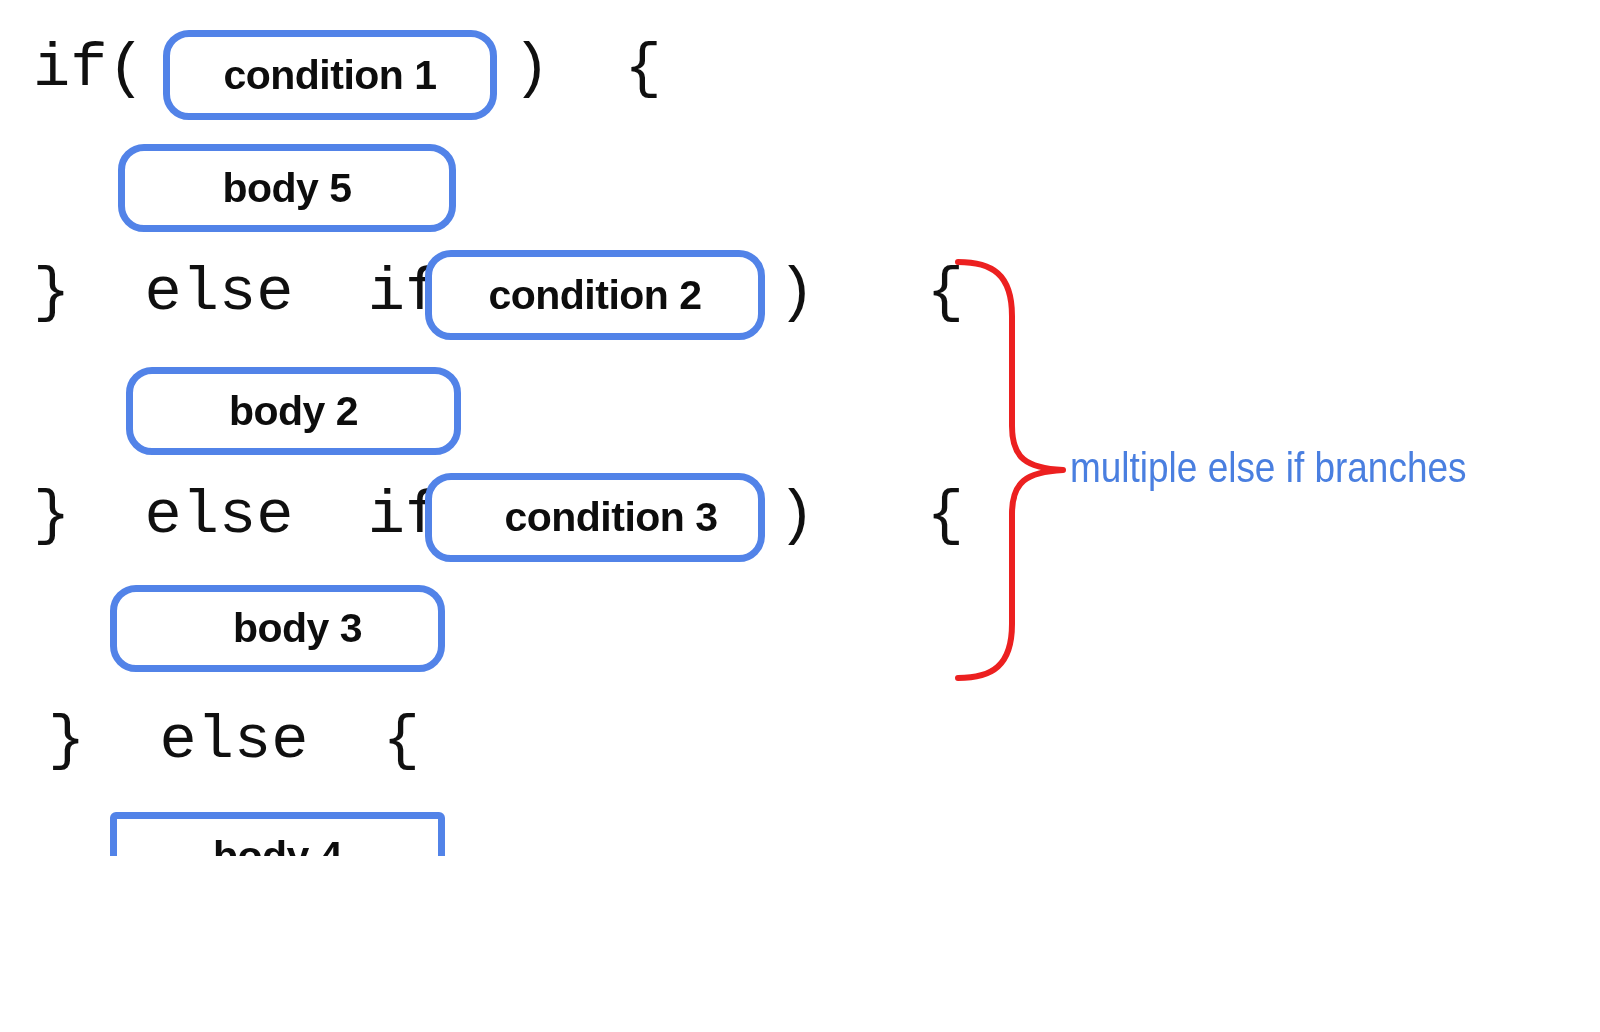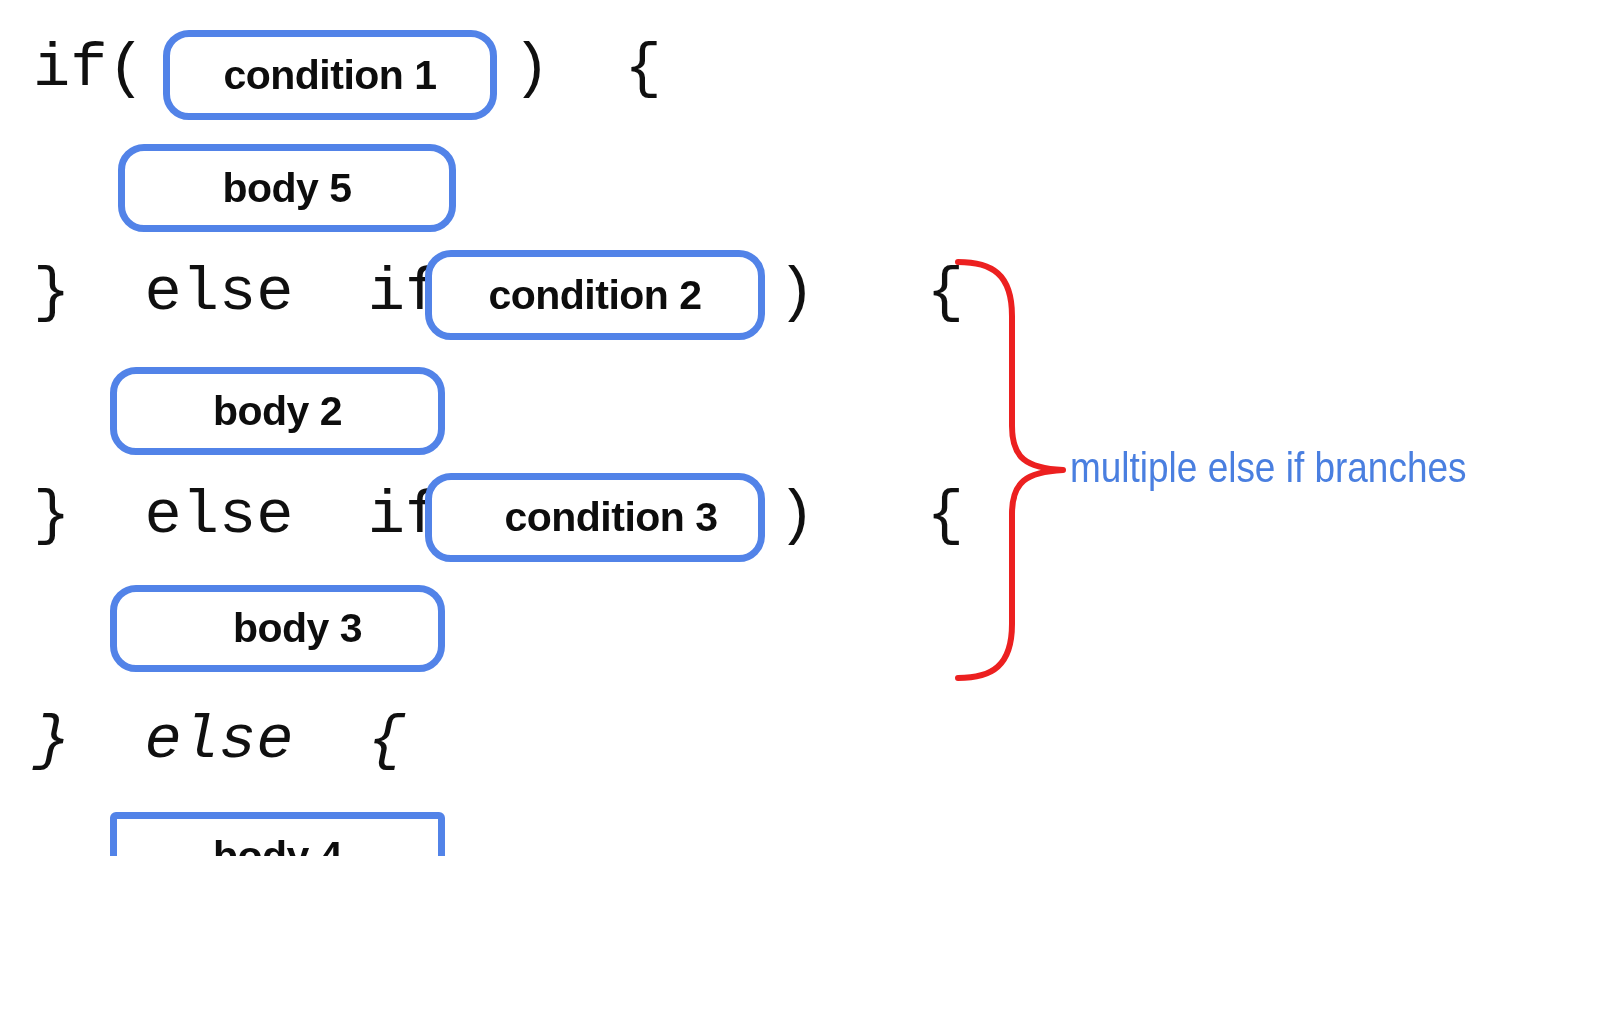--- a/index.html
+++ b/index.html
@@ -75,35 +75,35 @@
 
 <div id="canvas">
 
   <div id="code-layer">
       <div class="code" style="left: 33px; top: 38px;">if(</div>
       <div class="code" style="left: 513px; top: 38px;">)  {</div>
       <div class="code" style="left: 33px; top: 262px;">}  else  if(</div>
       <div class="code" style="left: 778px; top: 262px;">)   {</div>
       <div class="code" style="left: 33px; top: 485px;">}  else  if(</div>
       <div class="code" style="left: 778px; top: 485px;">)   {</div>
-      <div class="code" style="left: 33px; top: 710px; font-style: italic;">}  else  {</div>
+      <div class="code" style="left: 48px; top: 710px;">}  else  {</div>
       <div class="code" style="left: 33px; top: 935px;">}</div>
     </div>
 
   <div id="box-layer">
       <div class="box" style="left: 163px; top: 30px; width: 334px; height: 90px; border-color: rgb(82, 131, 232); text-align: right;">
         <span class="box-label">condition 1</span>
       </div>
       <div class="box" style="left: 118px; top: 144px; width: 338px; height: 88px; border-color: rgb(82, 131, 232);">
         <span class="box-label">body 5</span>
       </div>
       <div class="box" style="left: 425px; top: 250px; width: 340px; height: 90px; border-color: rgb(82, 131, 232);">
         <span class="box-label">condition 2</span>
       </div>
-      <div class="box" style="left: 110px; top: 367px; width: 335px; height: 88px; border-color: rgb(82, 131, 232);">
+      <div class="box" style="left: 126px; top: 367px; width: 335px; height: 88px; border-color: rgb(82, 131, 232);">
         <span class="box-label">body 2</span>
       </div>
       <div class="box" style="left: 425px; top: 473px; width: 340px; height: 89px; border-color: rgb(82, 131, 232); padding-left: 32px;">
         <span class="box-label">condition 3</span>
       </div>
       <div class="box" style="left: 110px; top: 585px; width: 335px; height: 87px; border-color: rgb(82, 131, 232); padding-left: 40px;">
         <span class="box-label">body 3</span>
       </div>
       <div class="box" style="left: 110px; top: 812px; width: 335px; height: 88px; border-color: rgb(82, 131, 232); border-radius: 6px;">
         <span class="box-label">body 4</span>

